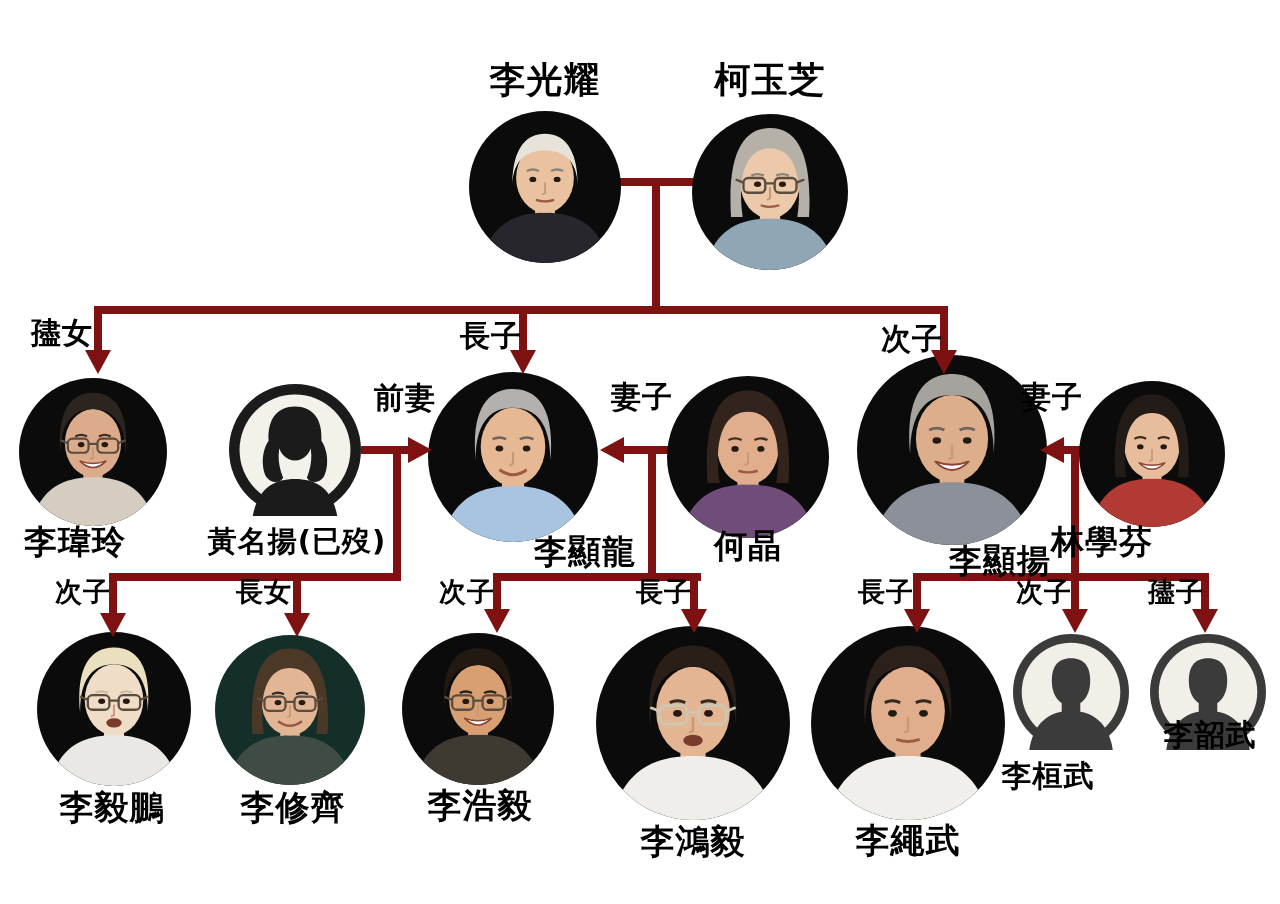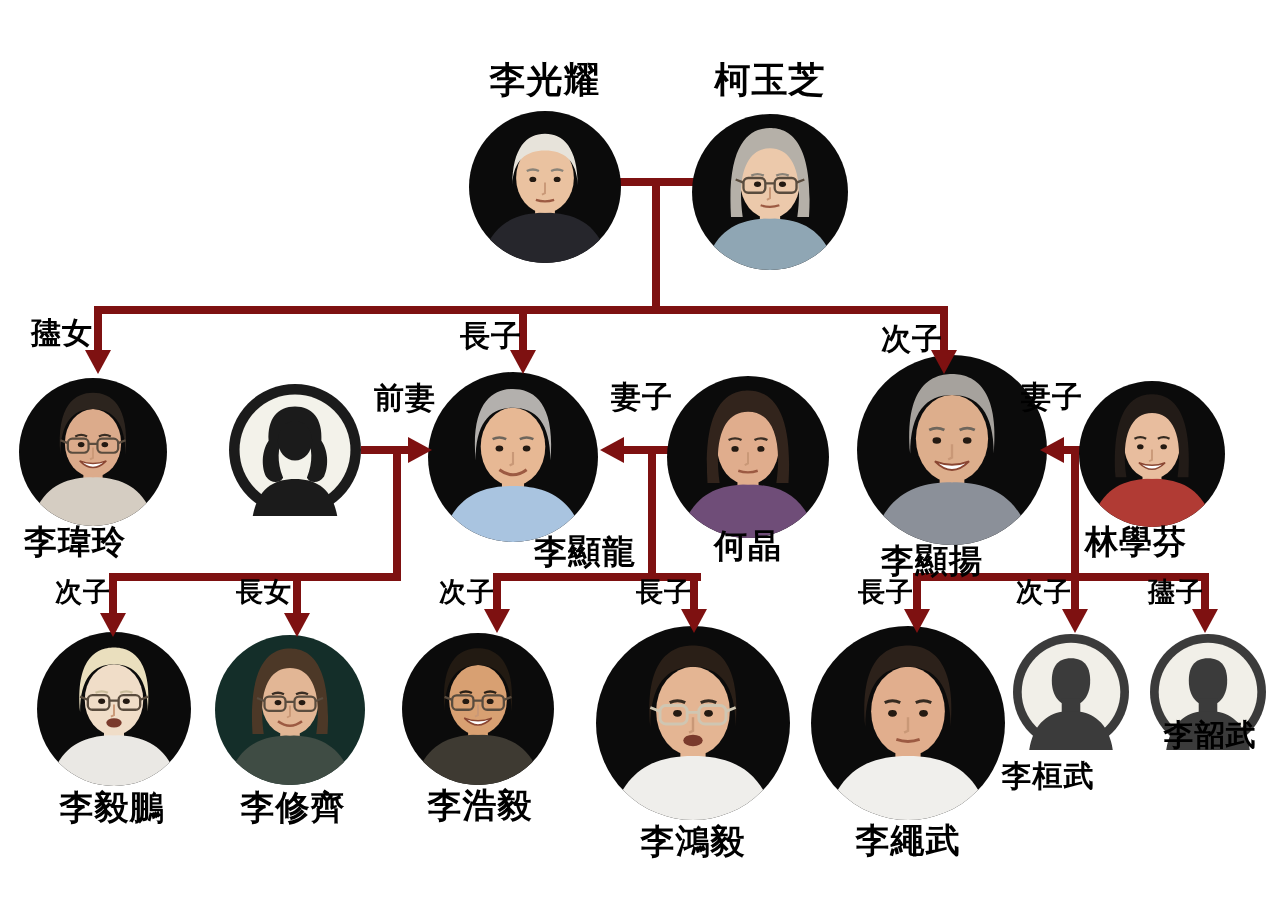--- a/index.html
+++ b/index.html
@@ -411,24 +411,25 @@
 
   <div class="lbl s30" style="left:62px;top:296px">孻女</div>
   <div class="lbl s30" style="left:491px;top:299px">長子</div>
   <div class="lbl s30" style="left:912px;top:302px">次子</div>
 
   <div class="lbl s30" style="left:405px;top:361px">前妻</div>
   <div class="lbl s30" style="left:642px;top:360px">妻子</div>
   <div class="lbl s30" style="left:1052px;top:360px">妻子</div>
 
   <div class="lbl s33" style="left:75px;top:504px">李瑋玲</div>
+  <div class="lbl s29" style="left:297px;top:506px">黃名揚(已歿)</div>
   <div class="lbl s33" style="left:585px;top:514px">李顯龍</div>
   <div class="lbl s33" style="left:748px;top:508px">何晶</div>
-  <div class="lbl s33" style="left:932px;top:523px">李顯揚</div>
-  <div class="lbl s33" style="left:1136px;top:504px">林學芬</div>
+  <div class="lbl s33" style="left:1000px;top:523px">李顯揚</div>
+  <div class="lbl s33" style="left:1102px;top:504px">林學芬</div>
 
   <div class="lbl s27" style="left:83px;top:557px">次子</div>
   <div class="lbl s27" style="left:264px;top:557px">長女</div>
   <div class="lbl s27" style="left:467px;top:557px">次子</div>
   <div class="lbl s27" style="left:664px;top:557px">長子</div>
   <div class="lbl s27" style="left:886px;top:557px">長子</div>
   <div class="lbl s27" style="left:1044px;top:557px">次子</div>
   <div class="lbl s27" style="left:1176px;top:557px">孻子</div>
 
   <div class="lbl s34" style="left:112px;top:769px">李毅鵬</div>

